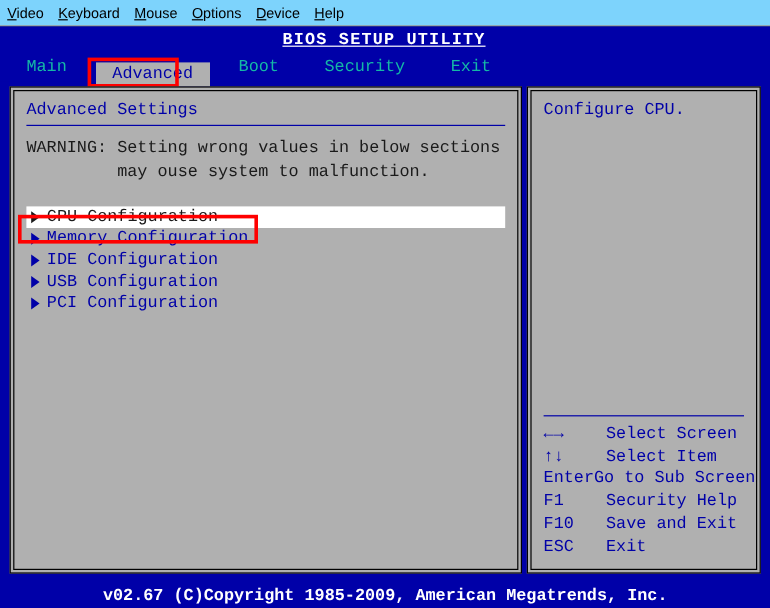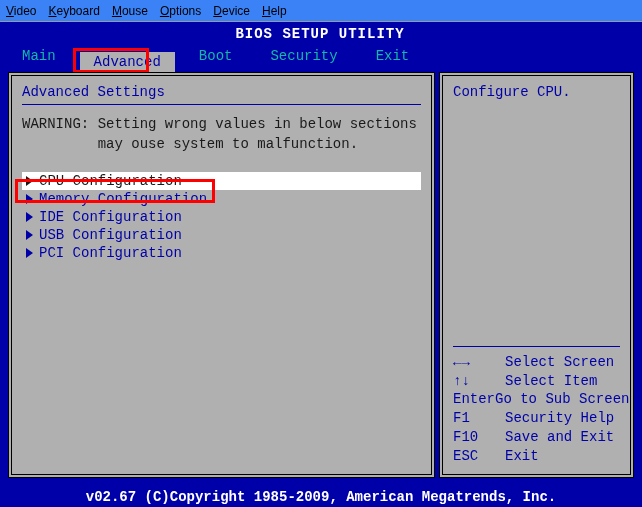--- a/index.html
+++ b/index.html
@@ -6,21 +6,21 @@
   body {
     width: 642px;
     height: 507px;
     font-family: "Courier New", monospace;
     font-size: 14px;
     background: #000;
     overflow: hidden;
   }
   .winmenu {
     height: 22px;
-    background: #3b82f6;
+    background: #7dd3fc;
     border-bottom: 1px solid #999;
     display: flex;
     align-items: center;
     padding: 0 6px;
     font-family: Arial, sans-serif;
     font-size: 12px;
   }
   .winmenu span { margin-right: 12px; cursor: default; }
   .winmenu u { text-decoration: underline; }
   .bios-wrap {
@@ -28,20 +28,21 @@
     height: 485px;
     background: #0000a8;
     position: relative;
   }
   .title {
     color: #fff;
     text-align: center;
     font-weight: bold;
     padding: 4px 2px 2px 0;
     letter-spacing: 1px;
+    text-decoration: underline;
   }
   .tabbar {
     display: flex;
     background: #0000a8;
     height: 24px;
     align-items: center;
     padding: 0 8px;
   }
   .tab {
     color: #14b8a6;

